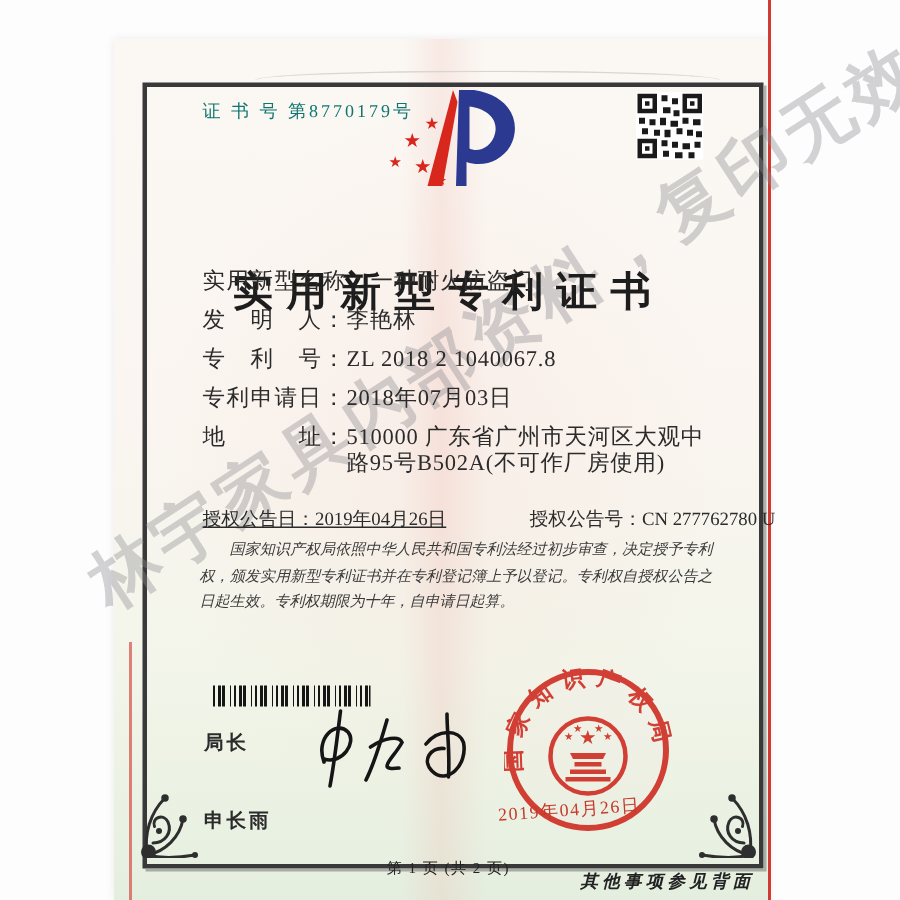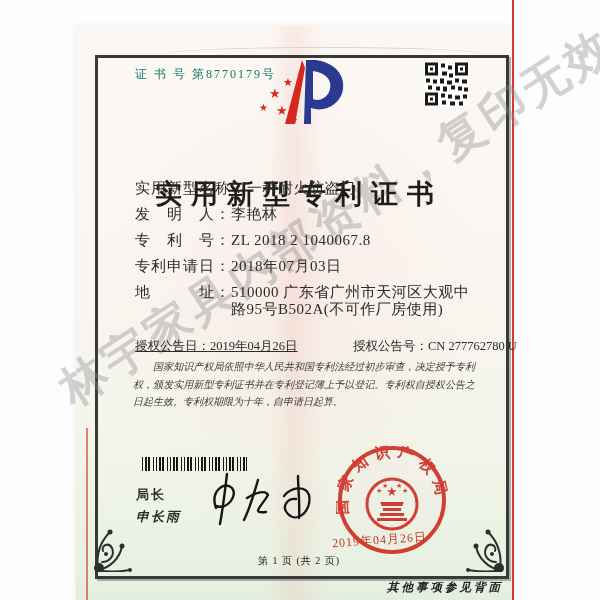--- a/index.html
+++ b/index.html
@@ -40,27 +40,27 @@
   .grant-row{position:absolute;left:135px;top:338px;width:345px;font-size:12.5px;display:flex;text-decoration:underline;}
   .grant-left{white-space:nowrap;}
   .grant-right{white-space:nowrap;position:absolute;left:218px;}
   .paras{position:absolute;left:133px;top:358px;width:342px;font-size:10px;line-height:17.5px;
          font-style:italic;color:#3a3a3a;text-align:justify;}
   .paras p{margin:0 0 2px 0;text-indent:2em;}
   .barcode{position:absolute;left:142px;top:457px;width:105px;height:14px;
          background:repeating-linear-gradient(90deg,#161616 0 1px,transparent 1px 3px,#161616 3px 5px,
            transparent 5px 6px,#161616 6px 8px,transparent 8px 11px,#161616 11px 12px,transparent 12px 14px);}
   .director-label{position:absolute;left:136px;top:486px;font-size:13px;font-weight:bold;letter-spacing:2px;text-align:center;}
-  .director-name{position:absolute;left:136px;top:508px;font-size:13px;font-weight:bold;letter-spacing:2px;font-style:italic;}
+  .director-name{position:absolute;left:136px;top:538px;font-size:13px;font-weight:bold;letter-spacing:2px;}
   .signature{position:absolute;left:200px;top:468px;width:125px;height:62px;}
   
   .seal{position:absolute;left:336px;top:444px;width:112px;height:112px;opacity:.94;}
   .seal-date{position:absolute;left:332px;top:531px;width:120px;font-size:12px;color:#c43a2c;
          transform:rotate(-4deg);letter-spacing:1px;white-space:nowrap;}
-  .pageinfo{position:absolute;left:95px;top:554px;width:408px;text-align:center;
+  .pageinfo{position:absolute;left:95px;top:572px;width:408px;text-align:center;
          font-size:10px;letter-spacing:1px;color:#222;}
   .backnote{position:absolute;left:95px;top:580px;width:408px;text-align:right;
          font-size:11.5px;letter-spacing:3px;font-style:italic;font-weight:bold;color:#222;}
   .corner{position:absolute;width:52px;height:52px;}
   .corner-bl{left:92px;top:520px;}
   .corner-br{left:454px;top:520px;transform:scaleX(-1);}
 </style>
 </head>
 <body>
 

